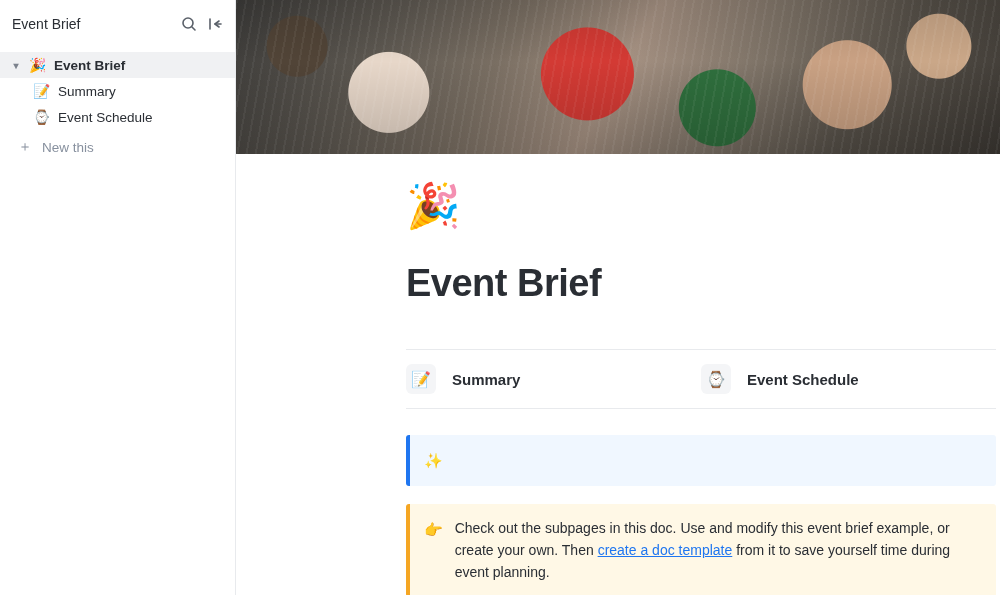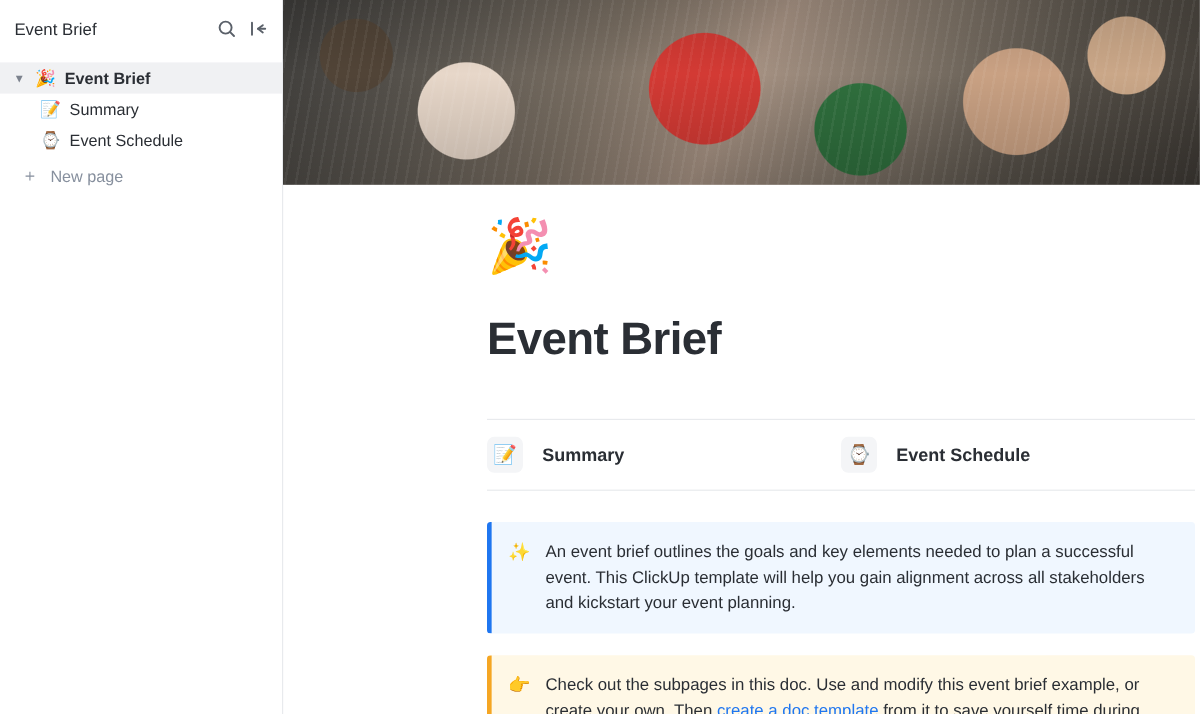--- a/index.html
+++ b/index.html
@@ -166,21 +166,21 @@
       <span class="sb-icon">📝</span>
       <span>Summary</span>
     </div>
     <div class="sb-item child">
       <span class="sb-icon">⌚</span>
       <span>Event Schedule</span>
     </div>
   </div>
   <div class="new-page">
     <span style="font-size:14px;">＋</span>
-    <span>New page</span>
+    <span>New this</span>
   </div>
 </div>
 
 <div class="main">
   <div class="cover"></div>
   <div class="content">
     <div class="page-emoji">🎉</div>
     <h1 class="page-title">Event Brief</h1>
 
     <div class="cards-row">
@@ -189,21 +189,20 @@
         <div class="card-label">Summary</div>
       </div>
       <div class="subpage-card">
         <div class="card-icon">⌚</div>
         <div class="card-label">Event Schedule</div>
       </div>
     </div>
 
     <div class="callout blue">
       <span class="co-icon">✨</span>
-      <div>An event brief outlines the goals and key elements needed to plan a successful event. This ClickUp template will help you gain alignment across all stakeholders and kickstart your event planning.</div>
     </div>
 
     <div class="callout yellow">
       <span class="co-icon">👉</span>
       <div>
         <span>Check out the subpages in this doc. Use and modify this event brief example, or create your own. Then </span><a>create a doc template</a><span> from it to save yourself time during event planning.</span>
       </div>
     </div>
   </div>
 </div>

